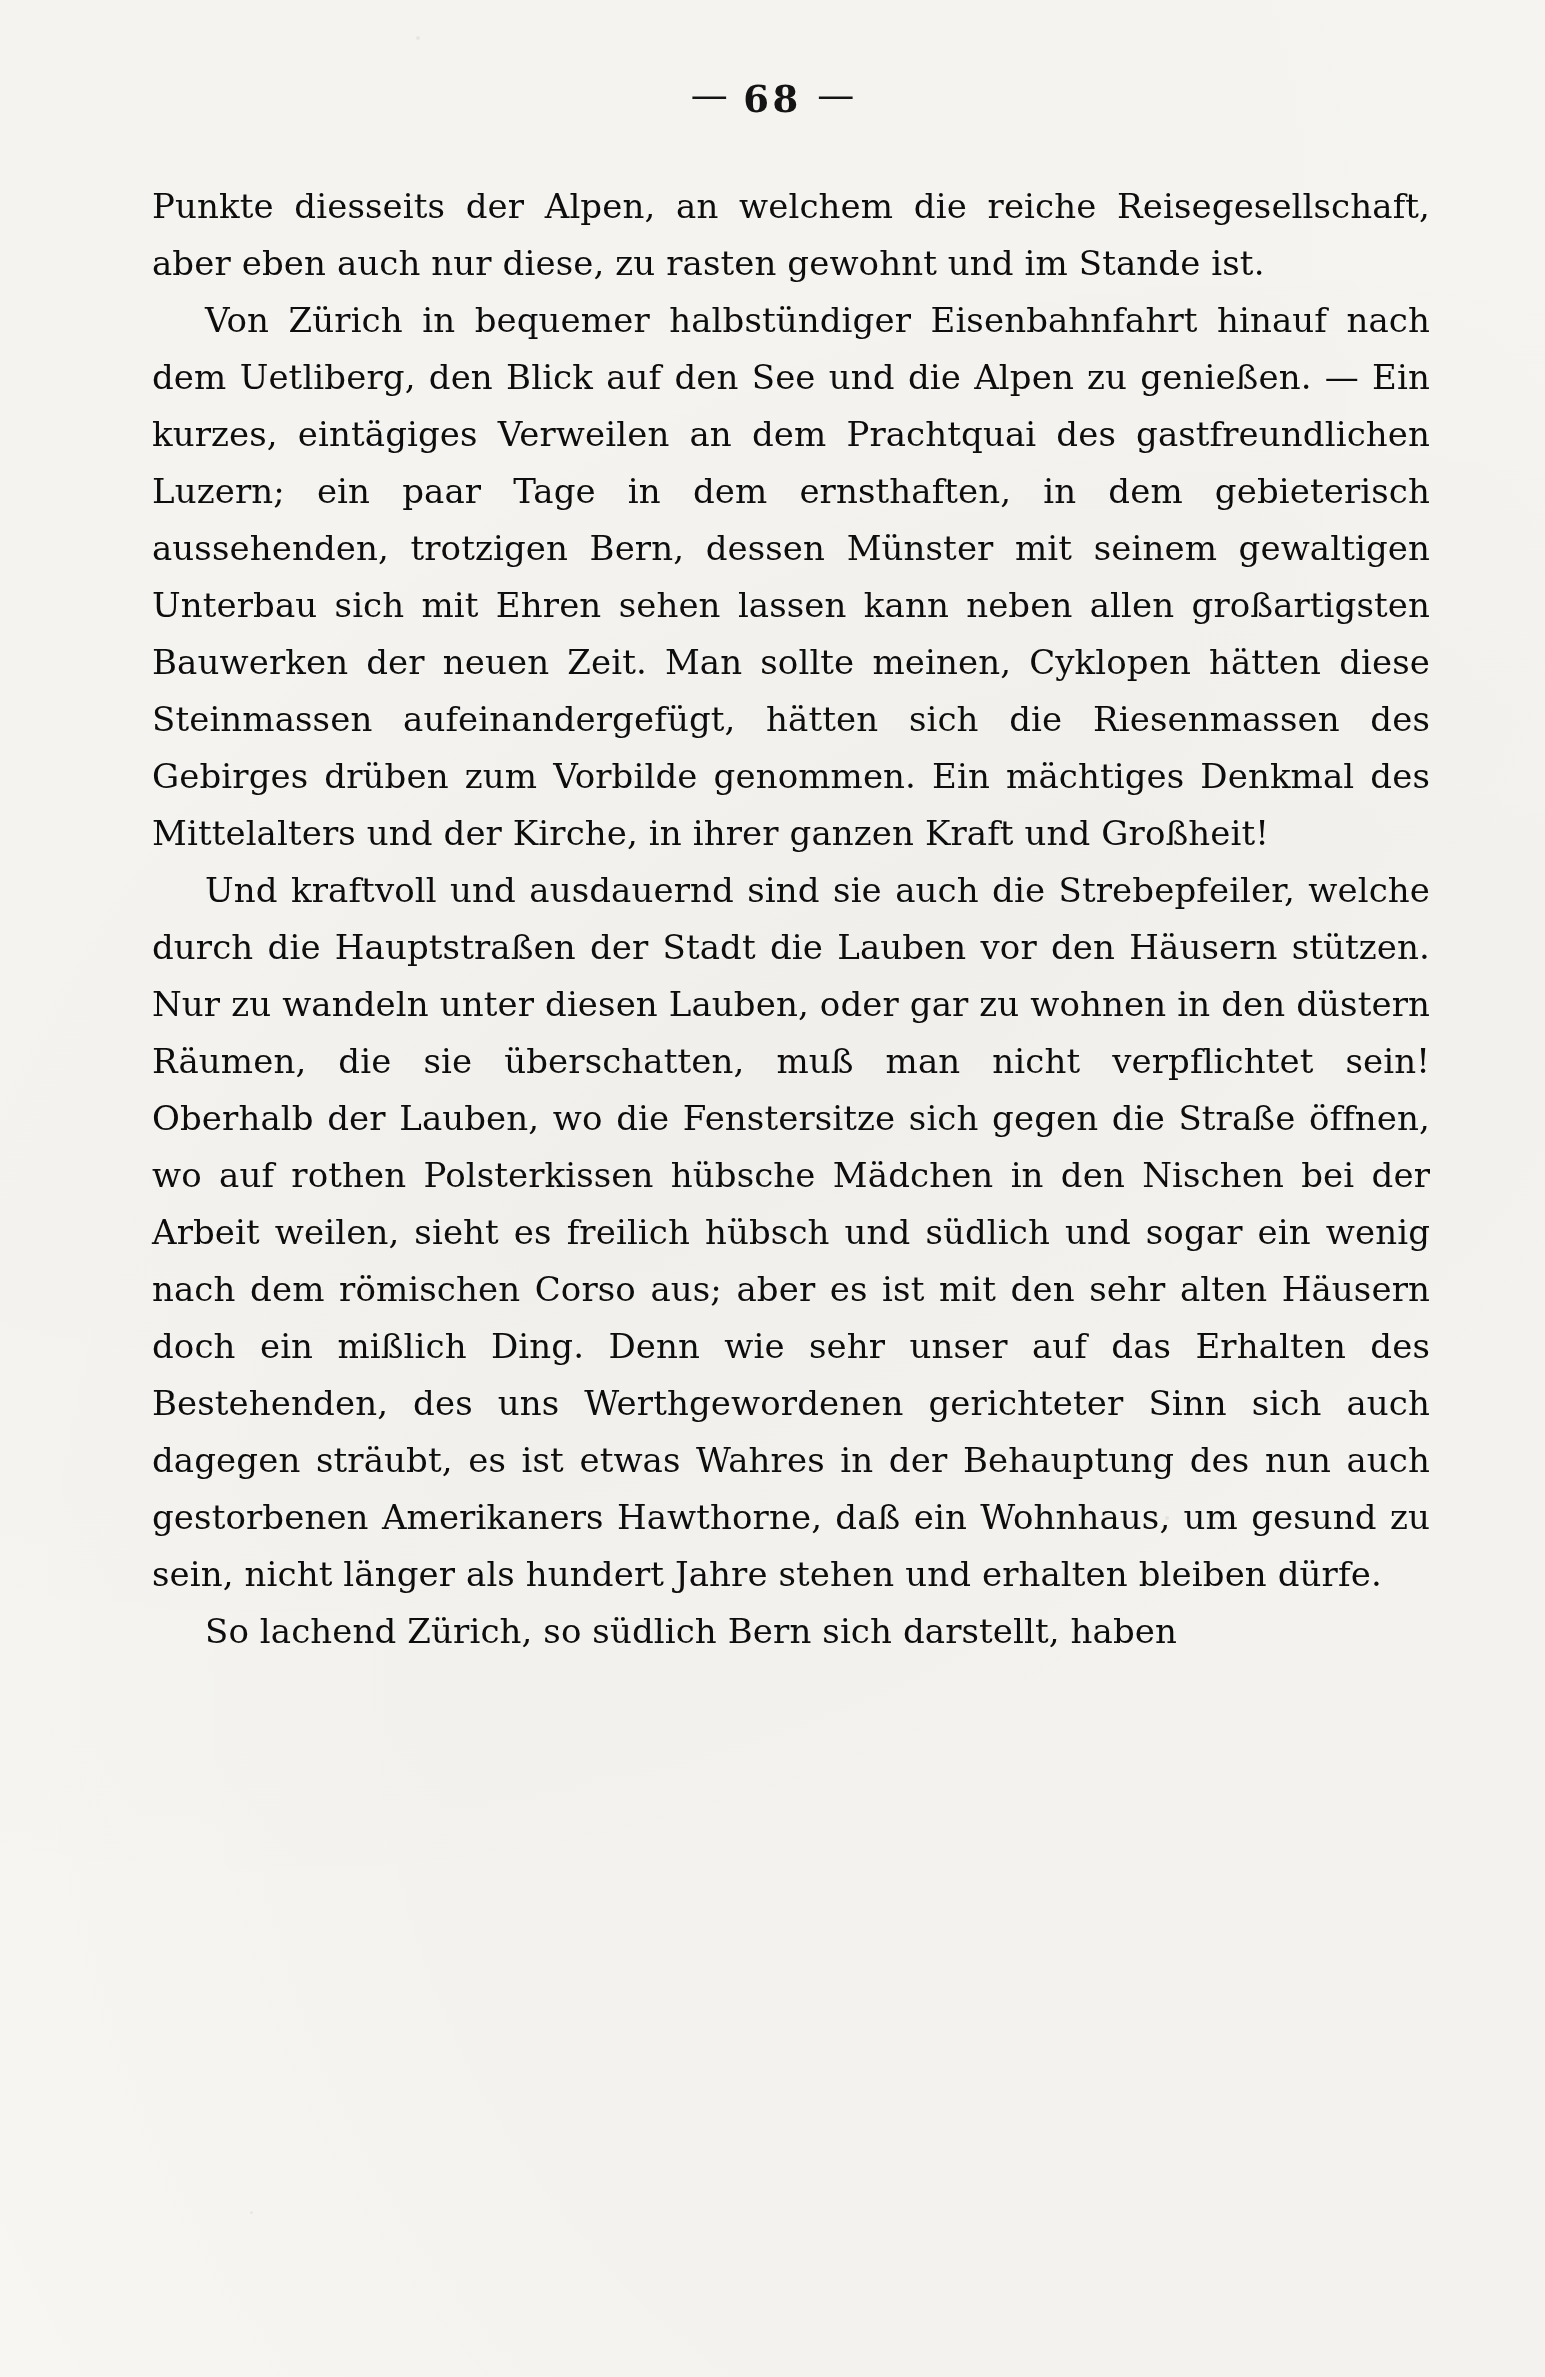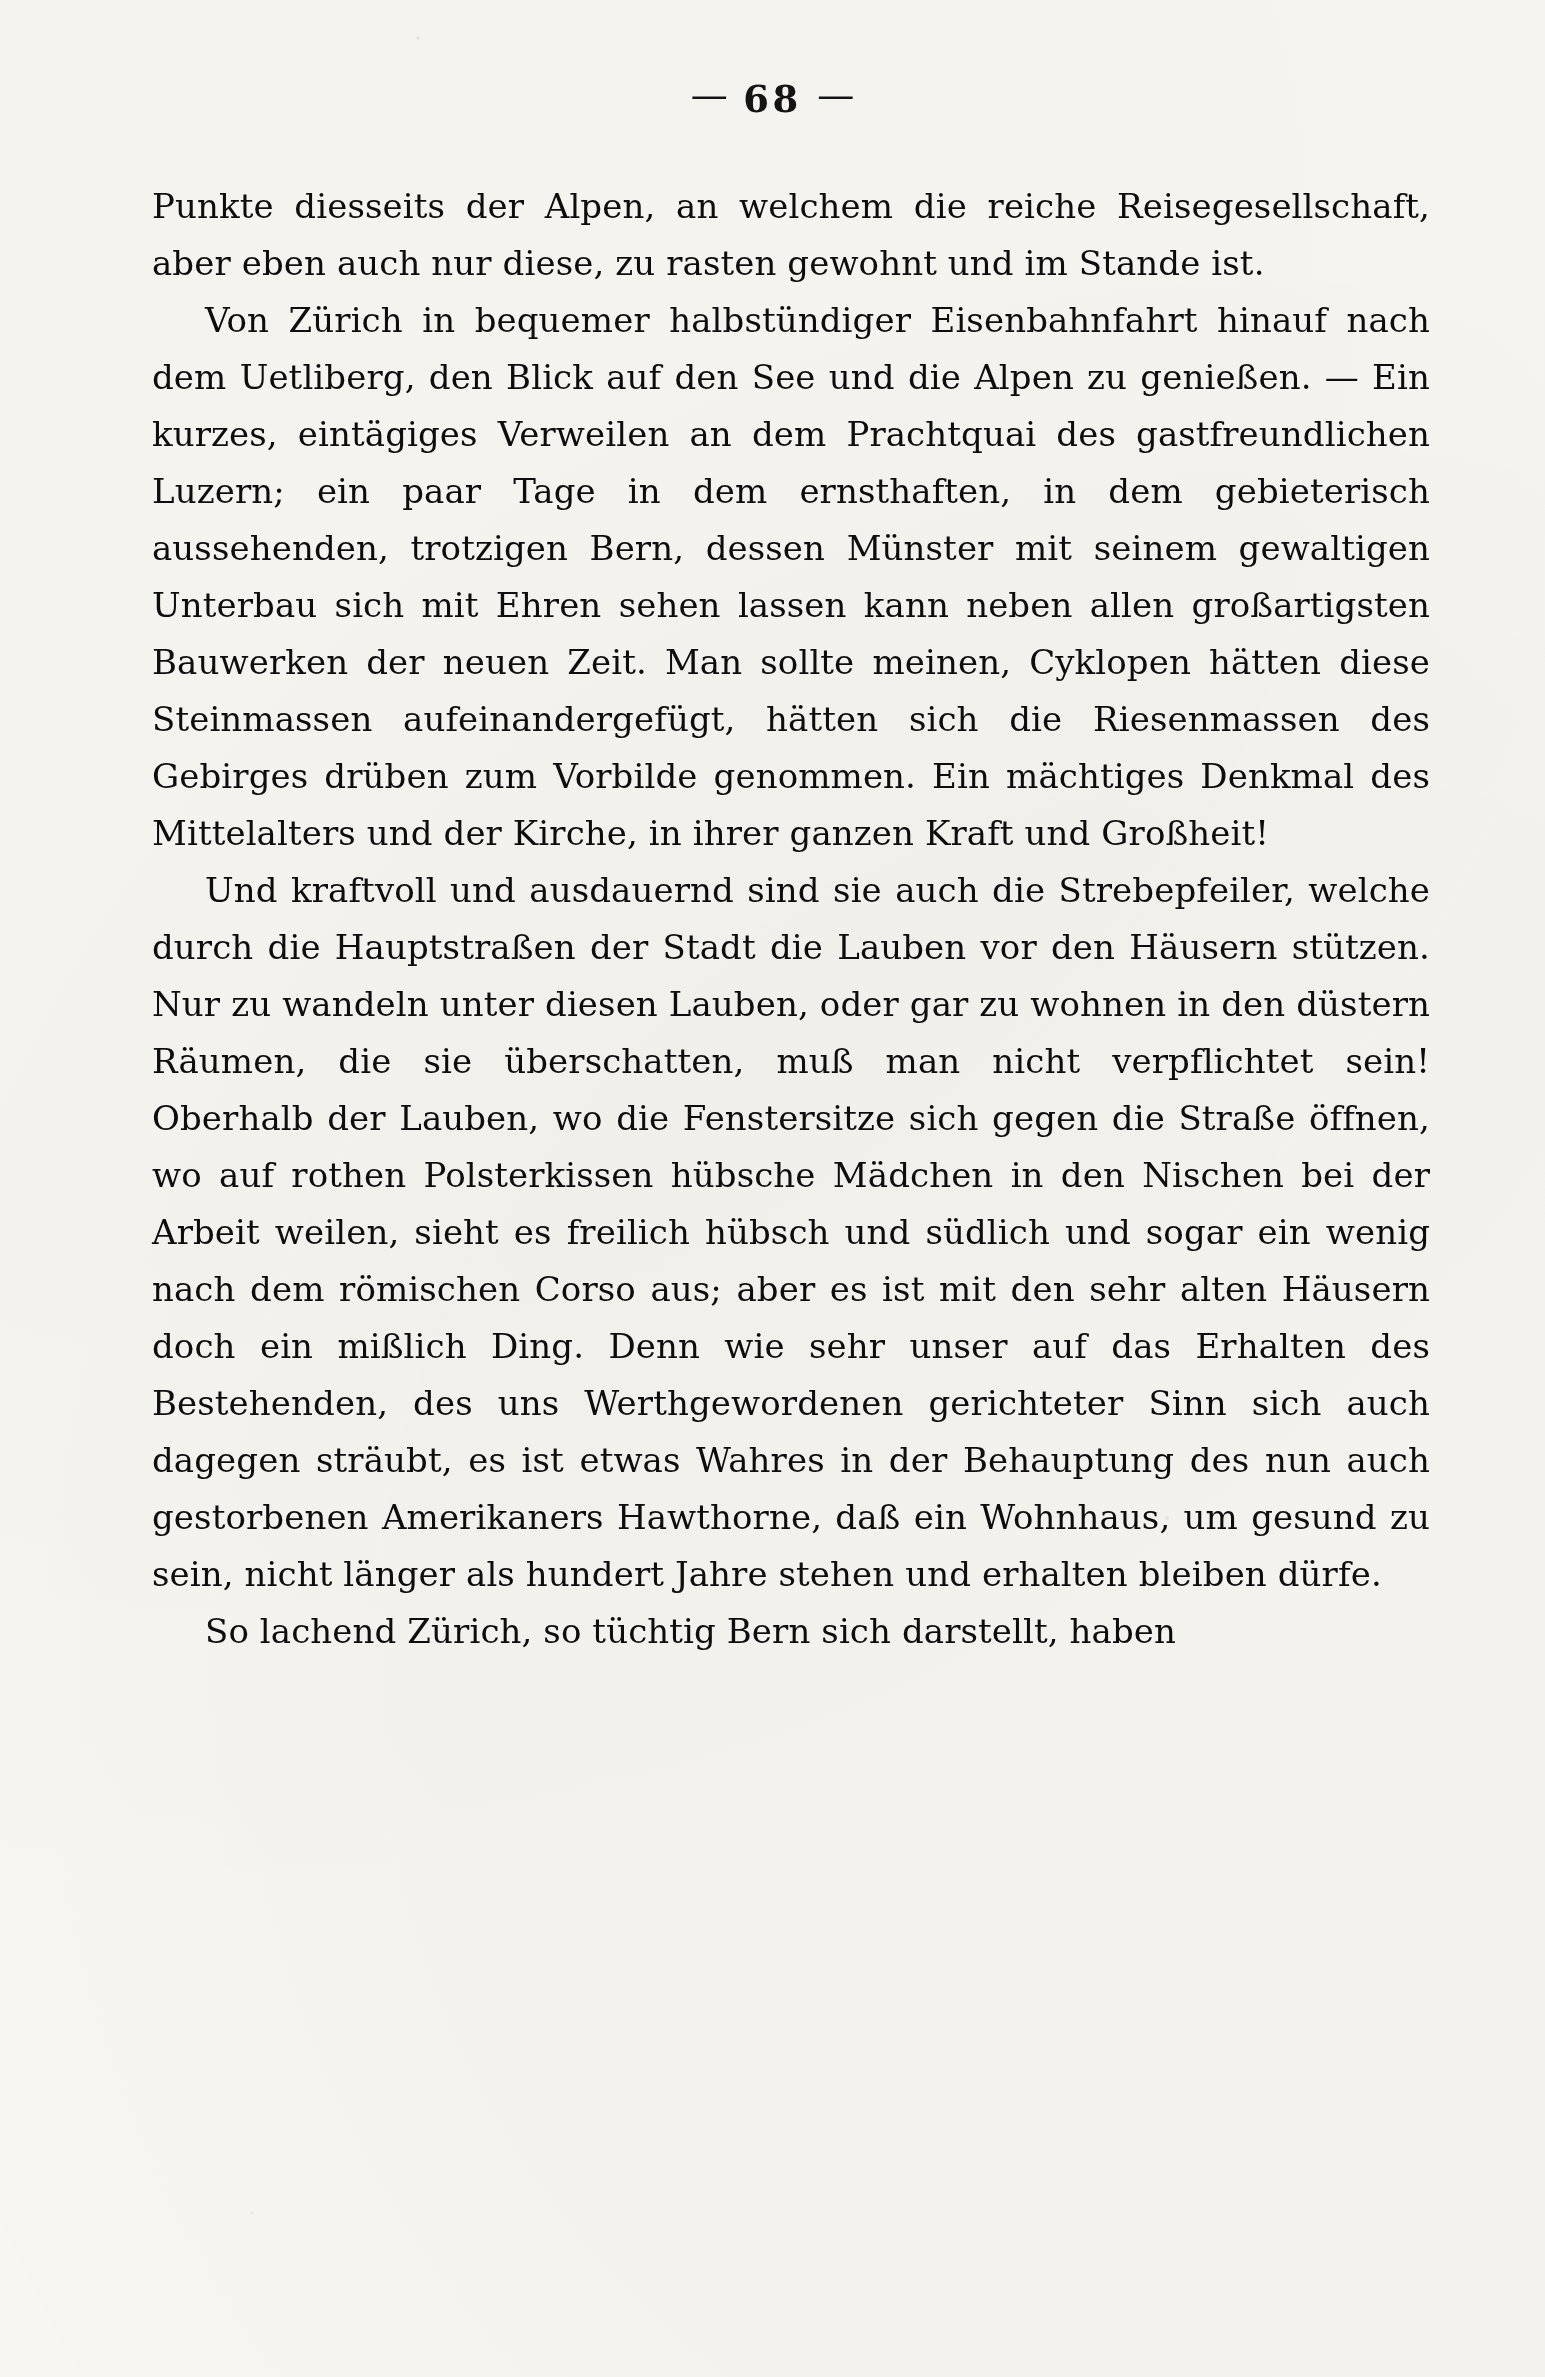--- a/index.html
+++ b/index.html
@@ -86,17 +86,17 @@
   <div class="speck" style="left:250px; top:2211px; width:3px; height:3px;"></div>
 
   <div class="page-number-line">
     <span class="dash">—</span><span>68</span><span class="dash">—</span>
   </div>
 
   <div class="body-text">
     <p class="no-indent">Punkte diesseits der Alpen, an welchem die reiche Reisegesellschaft, aber eben auch nur diese, zu rasten gewohnt und im Stande ist.</p>
     <p>Von Zürich in bequemer halbstündiger Eisenbahnfahrt hinauf nach dem Uetliberg, den Blick auf den See und die Alpen zu genießen. — Ein kurzes, eintägiges Verweilen an dem Prachtquai des gastfreundlichen Luzern; ein paar Tage in dem ernsthaften, in dem gebieterisch aussehenden, trotzigen Bern, dessen Münster mit seinem gewaltigen Unterbau sich mit Ehren sehen lassen kann neben allen großartigsten Bauwerken der neuen Zeit. Man sollte meinen, Cyklopen hätten diese Steinmassen aufeinandergefügt, hätten sich die Riesenmassen des Gebirges drüben zum Vorbilde genommen. Ein mächtiges Denkmal des Mittelalters und der Kirche, in ihrer ganzen Kraft und Großheit!</p>
     <p>Und kraftvoll und ausdauernd sind sie auch die Strebepfeiler, welche durch die Hauptstraßen der Stadt die Lauben vor den Häusern stützen. Nur zu wandeln unter diesen Lauben, oder gar zu wohnen in den düstern Räumen, die sie überschatten, muß man nicht verpflichtet sein! Oberhalb der Lauben, wo die Fenstersitze sich gegen die Straße öffnen, wo auf rothen Polsterkissen hübsche Mädchen in den Nischen bei der Arbeit weilen, sieht es freilich hübsch und südlich und sogar ein wenig nach dem römischen Corso aus; aber es ist mit den sehr alten Häusern doch ein mißlich Ding. Denn wie sehr unser auf das Erhalten des Bestehenden, des uns Werthgewordenen gerichteter Sinn sich auch dagegen sträubt, es ist etwas Wahres in der Behauptung des nun auch gestorbenen Amerikaners Hawthorne, daß ein Wohnhaus, um gesund zu sein, nicht länger als hundert Jahre stehen und erhalten bleiben dürfe.</p>
-    <p>So lachend Zürich, so tüchtig Bern sich darstellt, haben</p>
+    <p>So lachend Zürich, so südlich Bern sich darstellt, haben</p>
   </div>
 
 </div>
 
 
 </body></html>

